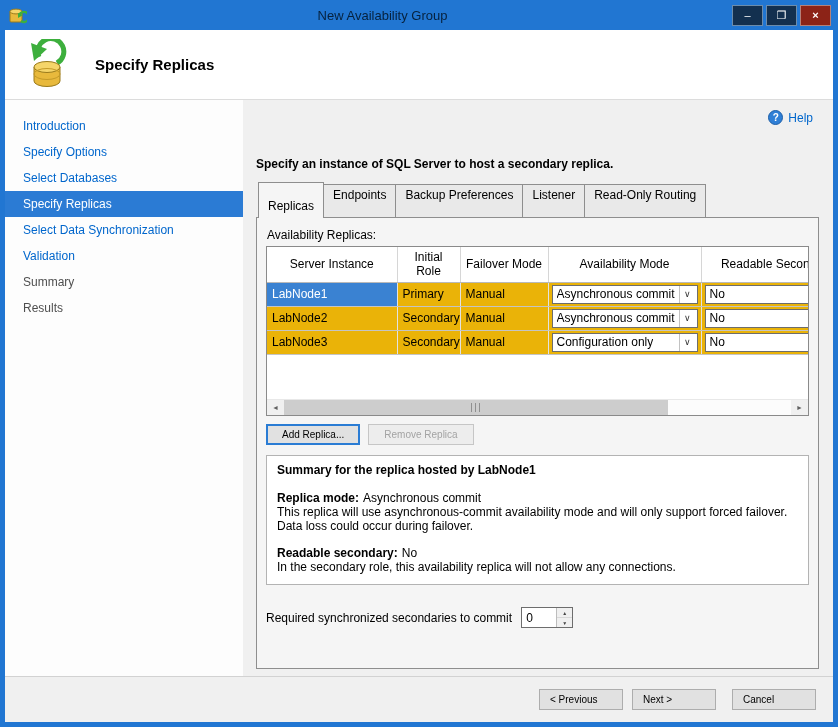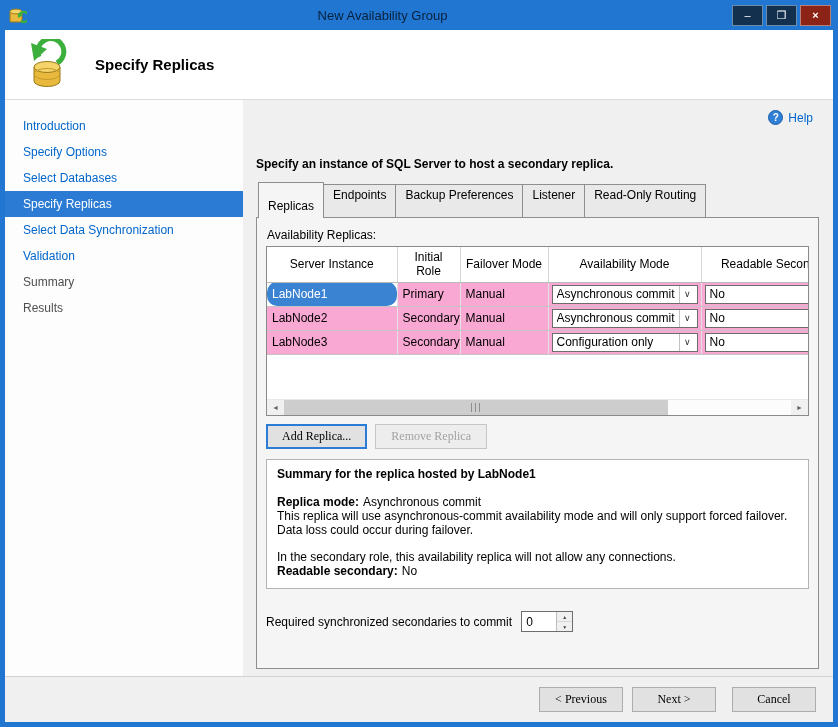--- a/index.html
+++ b/index.html
@@ -46,38 +46,38 @@
   .tab-page { border:1px solid #8e8e8e; background:#f5f5f5; padding:8px 9px 21px; height:452px; position:relative; z-index:1; }
 
   .replicas-label { margin:2px 0 4px 1px; }
 
   
   .grid-wrap { border:1px solid #8a8a8a; background:#fff; height:170px; position:relative; overflow:hidden; }
   table { border-collapse:collapse; table-layout:fixed; width:586px; }
   col.c-server{width:130px;} col.c-role{width:63px;} col.c-fail{width:88px;} col.c-avail{width:153px;} col.c-read{width:152px;}
   th { font-weight:normal; text-align:center; padding:2px 5px; height:35px; background:#fff;
        border-right:1px solid #d6d6d6; border-bottom:1px solid #b9b9b9; vertical-align:middle; overflow:hidden; }
-  td { padding:1px 3px; height:24px; background:#f9a8d4; vertical-align:middle;
+  td { padding:1px 3px; height:24px; background:#eab308; vertical-align:middle;
        border-right:1px solid #e2e2e2; border-bottom:1px solid #c4c4c4; white-space:nowrap; overflow:hidden; }
   td.plain { padding:1px 5px; }
-  td.server.selected { background:#3a82d2; color:#fff;border-radius:10px; }
+  td.server.selected { background:#3a82d2; color:#fff; }
   .combo { display:flex; align-items:center; justify-content:space-between; border:1px solid #6d6d6d;
            background:#fff; height:19px; padding:0 2px 0 4px; cursor:pointer; overflow:hidden; }
   .combo .combo-text { white-space:nowrap; overflow:hidden; }
   .combo .arrow { font-size:9px; color:#333; border-left:1px solid #c2c2c2; padding:0 4px; margin-left:4px; line-height:17px; flex:0 0 auto; }
 
   
   .hscroll { position:absolute; left:0; right:0; bottom:0; height:16px; display:flex; background:#fafafa; border-top:1px solid #e8e8e8; }
   .sb-btn { width:17px; background:#f0f0f0; color:#606060; font-size:7px; display:flex; align-items:center; justify-content:center; cursor:pointer; flex:0 0 auto; }
   .sb-thumb { width:71%; background:#cdcdcd; display:flex; align-items:center; justify-content:center; cursor:grab; }
   .sb-grip { width:10px; height:9px; background:repeating-linear-gradient(90deg,#8f8f8f 0 1px,rgba(0,0,0,0) 1px 4px); }
   .sb-rest { flex:1; background:#fcfcfc; }
 
   
-  .btn { background:#e1e1e1; border:1px solid #adadad; padding:4px 15px; font-family:Liberation Serif, serif; font-size:12px; cursor:pointer; white-space:nowrap; }
+  .btn { background:#e1e1e1; border:1px solid #adadad; padding:4px 15px; font-family:Liberation Sans, sans-serif; font-size:10px; cursor:pointer; white-space:nowrap; }
   .btn.focused { border:2px solid #2a7cd4; padding:3px 14px; }
   .btn.disabled { color:#a3a3a3; border-color:#c6c6c6; background:#ededed; cursor:default; }
   .btn-row { margin-top:8px; display:flex; gap:8px; }
 
   
   .summary-box { margin-top:10px; background:#fff; border:1px solid #b3b3b3; padding:7px 10px 9px; min-height:130px; }
   .summary-title { font-weight:bold; margin-bottom:14px; }
   .sum-label { font-weight:bold; margin-right:4px; }
   .sum-desc { margin-bottom:13px; }
 
@@ -85,21 +85,21 @@
   .sync-row { margin-top:22px; display:flex; align-items:center; gap:9px; }
   .spinner { display:flex; border:1px solid #6d6d6d; background:#fff; height:21px; width:52px; }
   .spin-input { flex:1; min-width:0; border:none; outline:none; font:inherit; padding:1px 4px; }
   .spin-btns { width:16px; display:flex; flex-direction:column; border-left:1px solid #bdbdbd; flex:0 0 auto; }
   .spin-btn { flex:1; font-size:5px; color:#444; background:#f0f0f0; display:flex; align-items:center; justify-content:center; cursor:pointer; }
   .spin-btn:first-child { border-bottom:1px solid #d8d8d8; }
 
   
   .footer { height:46px; flex:0 0 auto; background:#f0f0f0; border-top:1px solid #d2d2d2;
             display:flex; align-items:center; justify-content:flex-end; padding-right:17px; }
-  .footer .btn { min-width:84px; text-align:center; padding:4px 10px; }
+  .footer .btn { min-width:84px; text-align:left; padding:4px 10px; }
   .footer .btn + .btn { margin-left:9px; }
   .footer .btn.cancel { margin-left:16px; }
 </style>
 </head>
 <body>
 
 <div class="window">
 
   <div class="titlebar">
     <svg class="title-icon" viewBox="0 0 18 17">
@@ -253,24 +253,24 @@
             <button class="btn focused">Add Replica...</button>
             <button class="btn disabled">Remove Replica</button>
           </div>
 
           <div class="summary-box">
             <div class="summary-title">Summary for the replica hosted by LabNode1</div>
             <div>
               <span class="sum-label">Replica mode:</span><span>Asynchronous commit</span>
             </div>
             <div class="sum-desc">This replica will use asynchronous-commit availability mode and will only support forced failover. Data loss could occur during failover.</div>
-            <div>In the secondary role, this availability replica will not allow any connections.</div>
             <div>
               <span class="sum-label">Readable secondary:</span><span>No</span>
             </div>
+            <div>In the secondary role, this availability replica will not allow any connections.</div>
           </div>
 
           <div class="sync-row">
             <span>Required synchronized secondaries to commit</span>
             <div class="spinner">
               <input class="spin-input" value="0" style="">
               <div class="spin-btns">
                 <div class="spin-btn">▲</div>
                 <div class="spin-btn">▼</div>
               </div>

